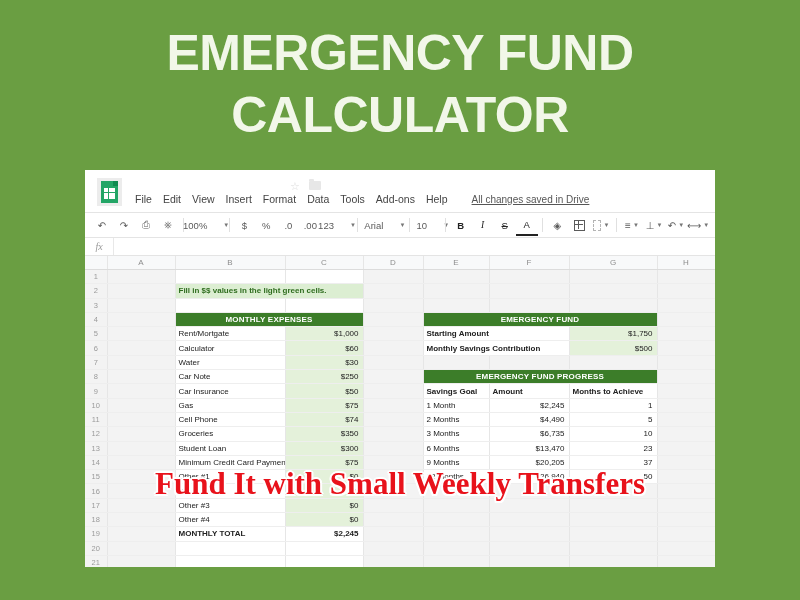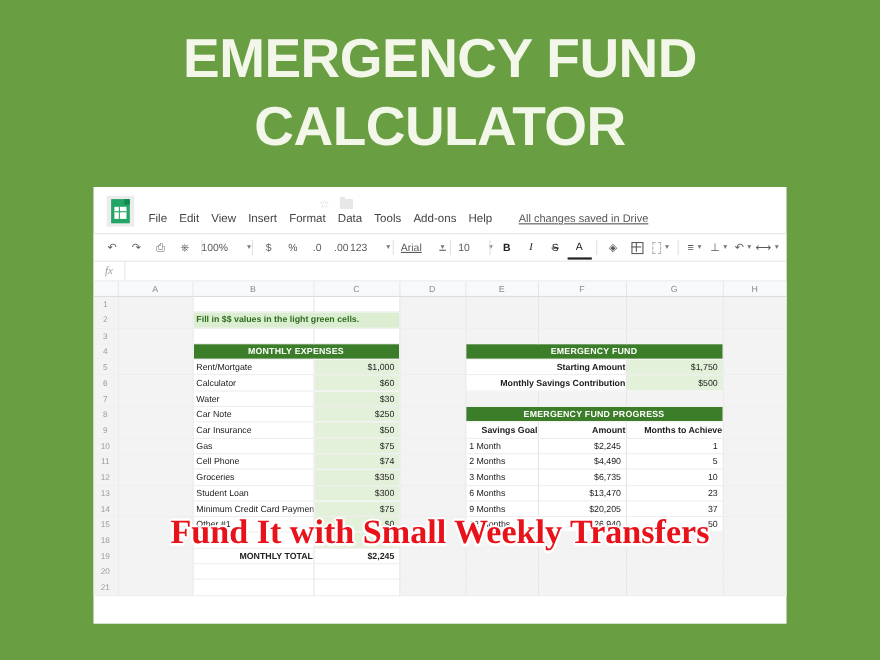--- a/index.html
+++ b/index.html
@@ -79,21 +79,21 @@
     background:#fff;display:flex;align-items:center;padding:0 6px;gap:0px;
     font-size:9.5px;color:#555;
   }
   .tb{
     display:flex;align-items:center;justify-content:center;
     height:20px;min-width:16px;padding:0 3px;color:#5a5a5a;font-size:10px;
   }
   .tb.txt{font-size:9.5px;gap:14px;}
   .sep{width:1px;height:14px;background:#e0e0e0;margin:0 4px;}
   .caret{font-size:6px;color:#777;margin-left:2px;}
-  .fontbox{width:56px;display:flex;align-items:center;justify-content:space-between;padding:0 3px;text-decoration:underline;}
+  .fontbox{width:56px;display:flex;align-items:center;justify-content:space-between;padding:0 3px;}
   .sizebox{width:32px;display:flex;align-items:center;justify-content:space-between;padding:0 3px;}
   .icon-sq{display:inline-block;width:9px;height:9px;border:1.2px solid #5a5a5a;}
   .icon-grid{position:relative;}
   .icon-grid:before{content:"";position:absolute;left:-0.5px;top:3px;width:9px;height:1px;background:#5a5a5a;}
   .icon-grid:after{content:"";position:absolute;left:3px;top:-0.5px;width:1px;height:9px;background:#5a5a5a;}
   .icon-dash{display:inline-block;width:9px;height:9px;border:1.2px dashed #b4b4b4;}
   
   #formula-bar{
     position:relative;height:17px;border-bottom:1px solid #e4e4e4;
     display:flex;align-items:center;background:#fff;
@@ -130,21 +130,21 @@
     font-size:8px;letter-spacing:.2px;
   }
   .fill-note{
     background:#dceed2 !important;color:#2f6d1f;font-weight:bold;font-size:8px;
     padding-left:3px !important;
   }
   .fill-input{background:#e4f1da !important;}
   .cellw{background:#ffffff !important;}
   .lbl{padding-left:3px !important;text-align:left;}
   .amt{padding-right:4px !important;text-align:right;}
-  .b{font-weight:bold;text-align:right;}
+  .b{font-weight:bold;}
   .topline{border-top:1px solid #333 !important;}
   
   col.c-h{width:22px;}
   col.c-a{width:68px;}
   col.c-b{width:110px;}
   col.c-c{width:78px;}
   col.c-d{width:60px;}
   col.c-e{width:66px;}
   col.c-f{width:80px;}
   col.c-g{width:88px;}
@@ -445,21 +445,43 @@
         <td class="cell"></td>
         <td class="cellw lbl">Other #1</td>
         <td class="fill-input amt">$0</td>
         <td class="cell"></td>
         <td class="cellw lbl">12 Months</td>
         <td class="cellw amt">$26,940</td>
         <td class="cellw amt">50</td>
         <td class="cell"></td>
       </tr>
 
-
+      <tr>
+        <td class="rowhead">16</td>
+        <td class="cell"></td>
+        <td class="cellw lbl">Other #2</td>
+        <td class="fill-input amt">$0</td>
+        <td class="cell"></td>
+        <td class="cell"></td>
+        <td class="cell"></td>
+        <td class="cell"></td>
+        <td class="cell"></td>
+      </tr>
+
+      <tr>
+        <td class="rowhead">17</td>
+        <td class="cell"></td>
+        <td class="cellw lbl">Other #3</td>
+        <td class="fill-input amt">$0</td>
+        <td class="cell"></td>
+        <td class="cell"></td>
+        <td class="cell"></td>
+        <td class="cell"></td>
+        <td class="cell"></td>
+      </tr>
 
       <tr>
         <td class="rowhead">18</td>
         <td class="cell"></td>
         <td class="cellw lbl">Other #4</td>
         <td class="fill-input amt">$0</td>
         <td class="cell"></td>
         <td class="cell"></td>
         <td class="cell"></td>
         <td class="cell"></td>

